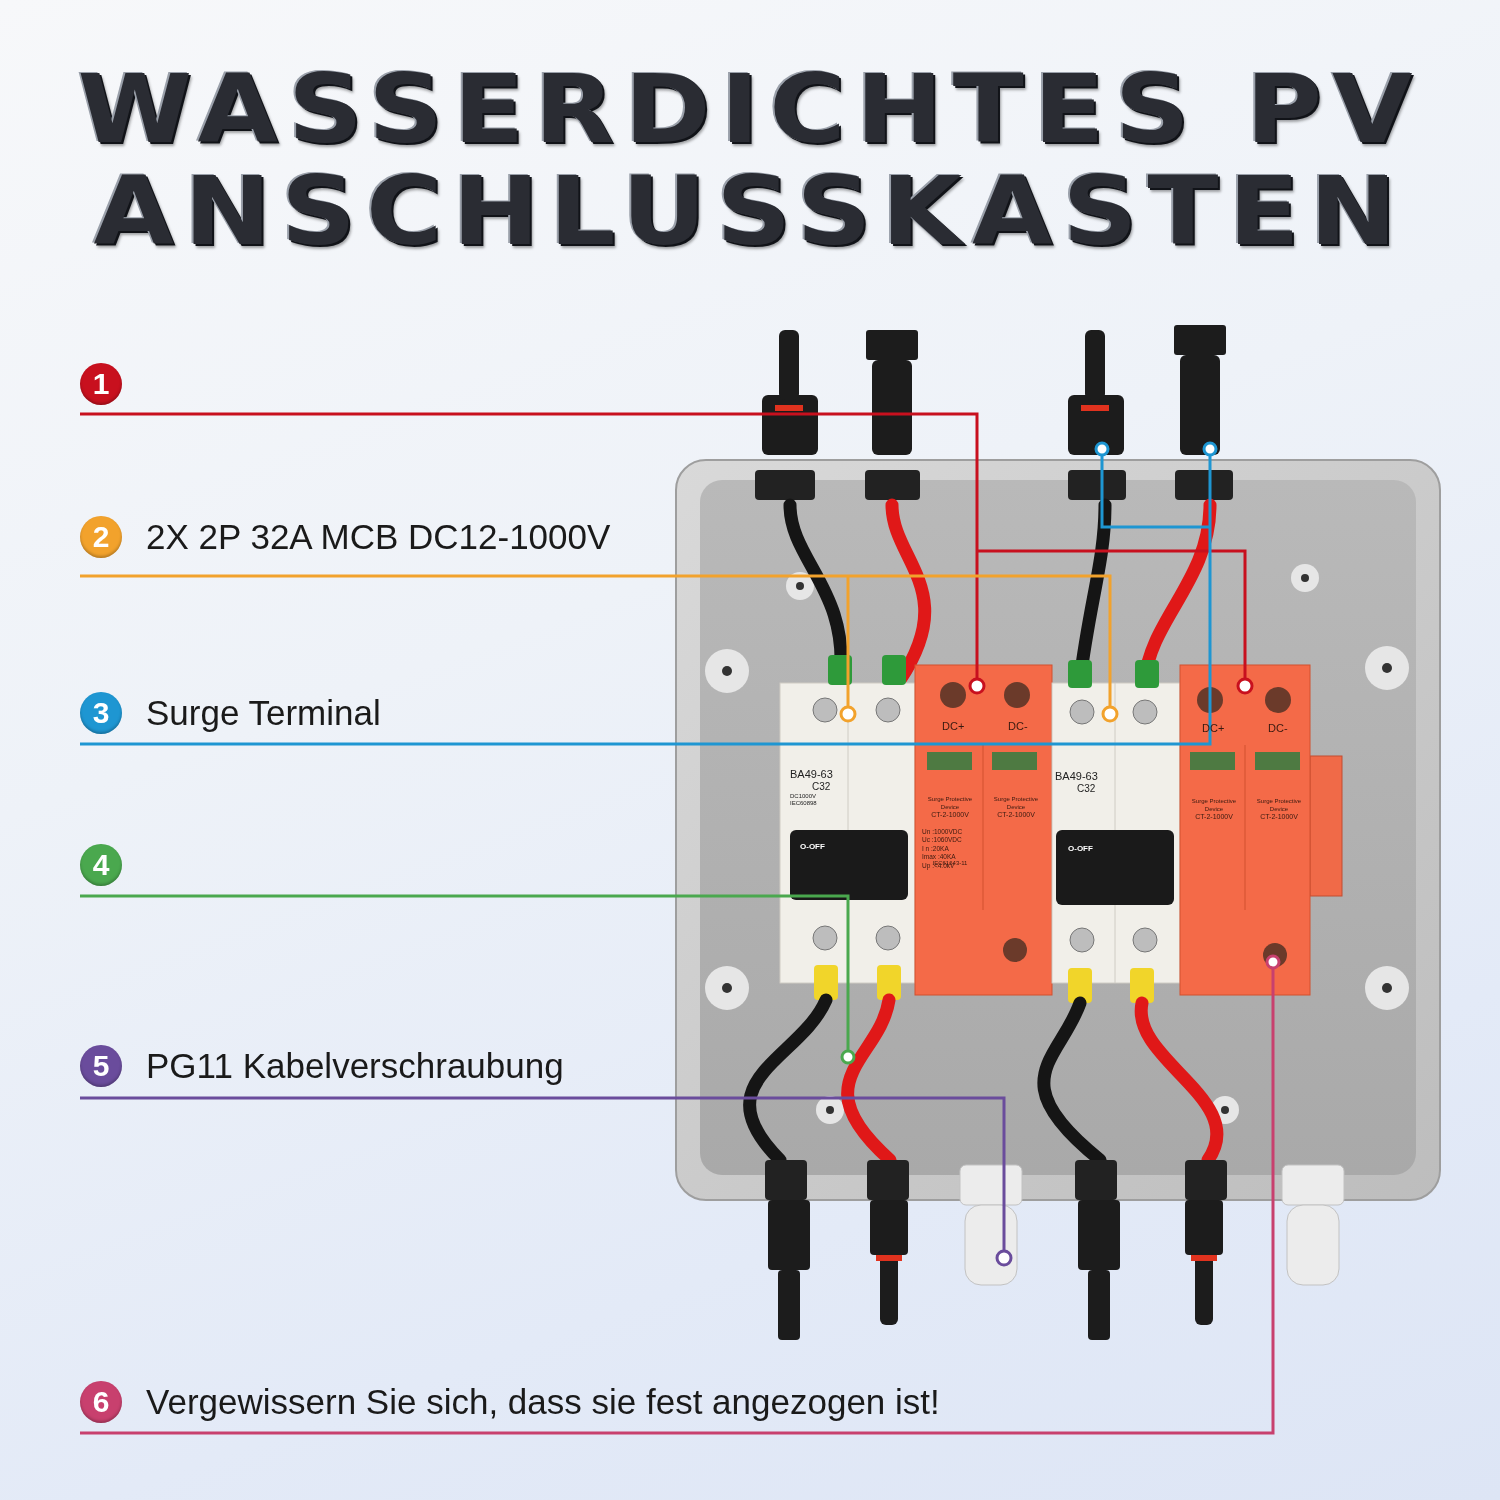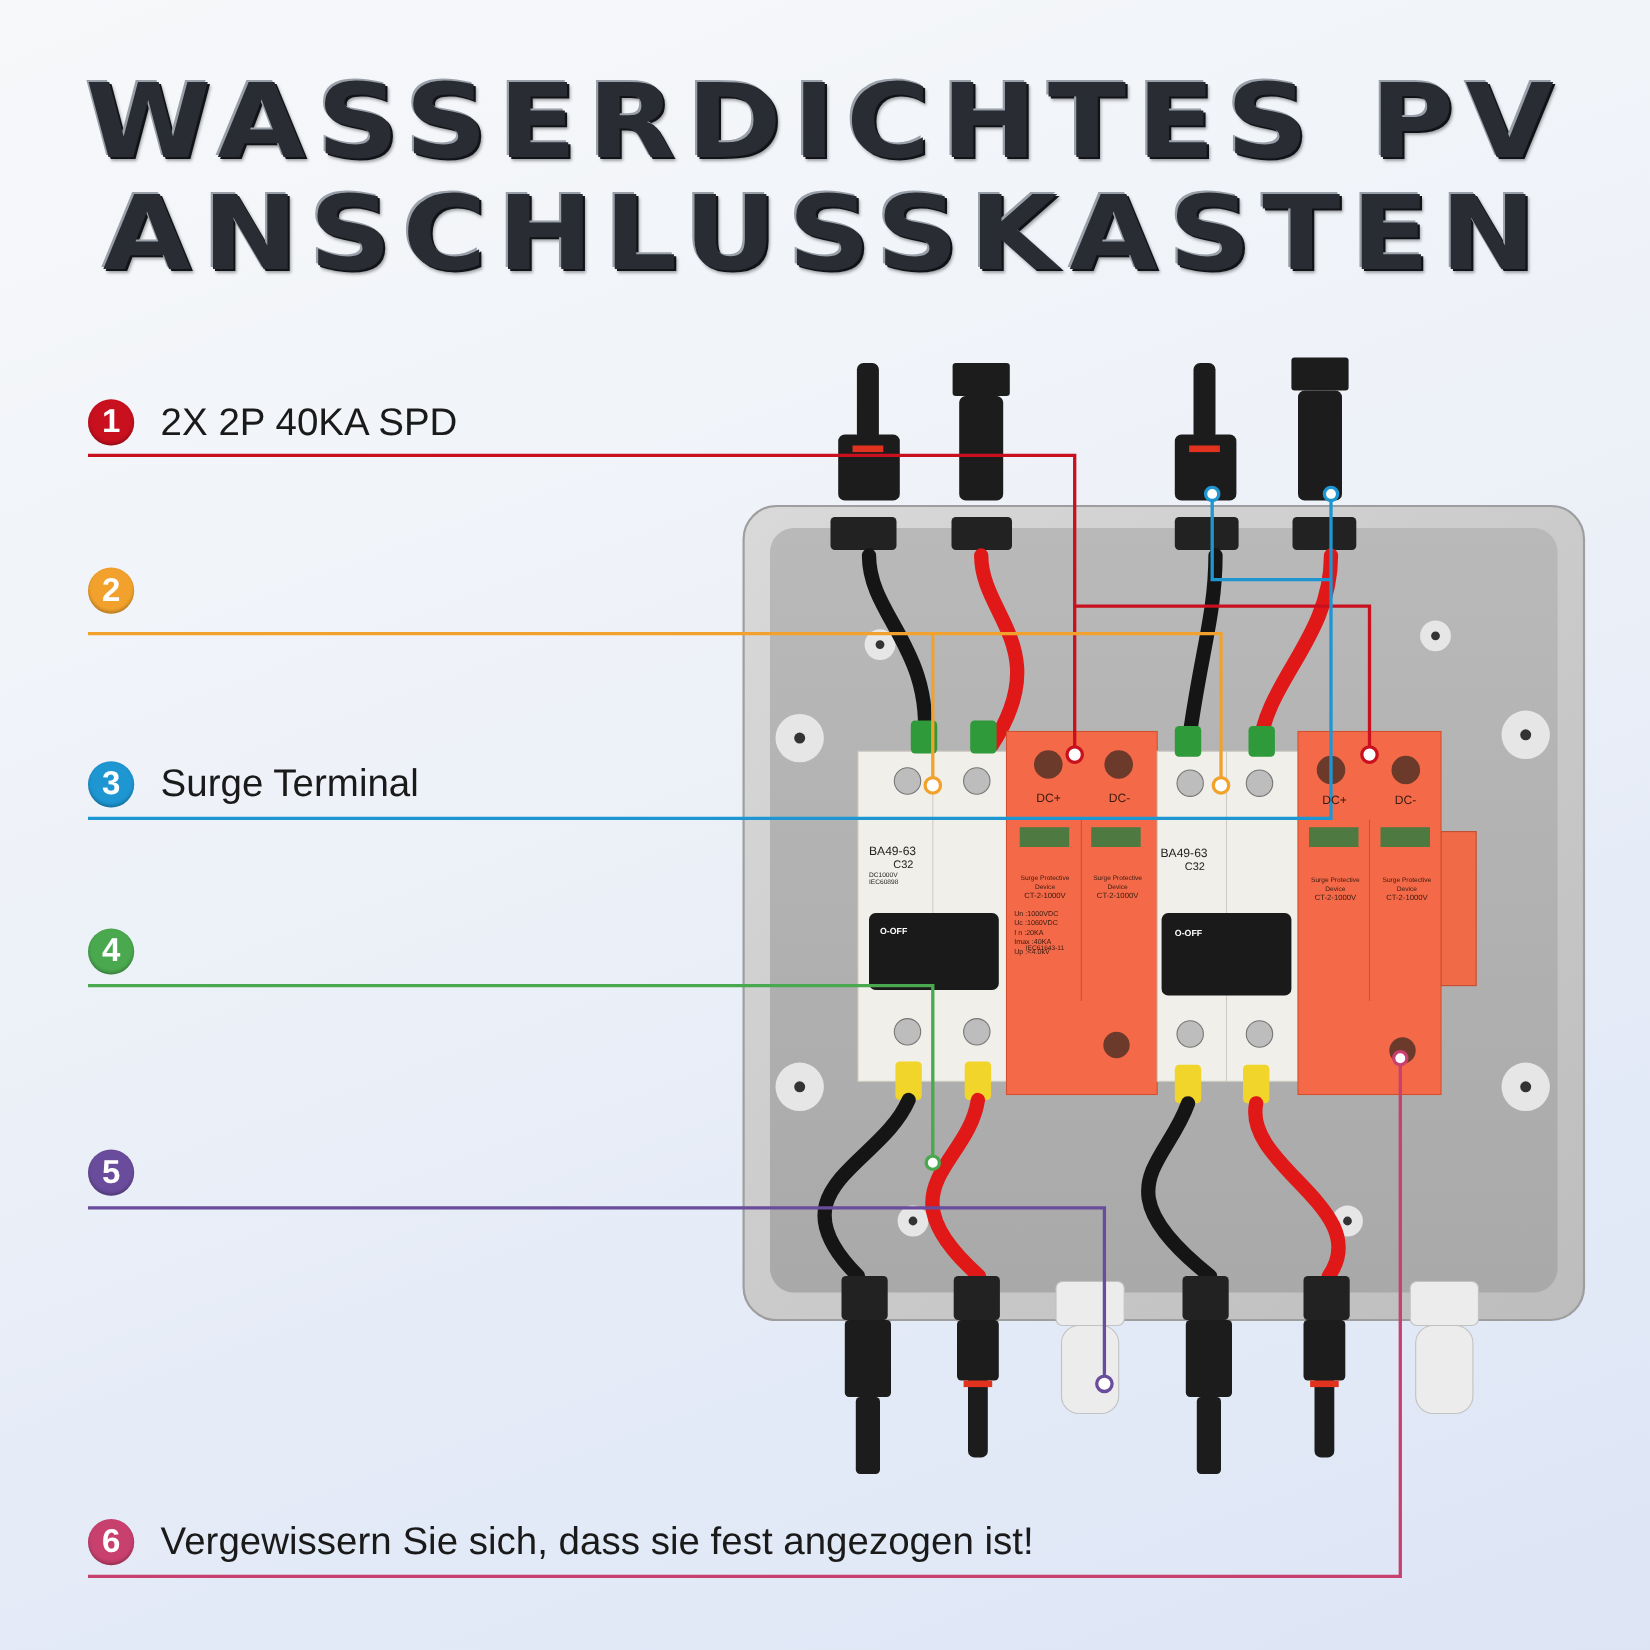--- a/index.html
+++ b/index.html
@@ -256,31 +256,32 @@
 <div style="position:absolute;left:922px;top:828px;font-size:6.5px;color:#3a1a10;line-height:1.3;">
   <div><span>Un</span> <span>:1000VDC</span></div>
   <div><span>Uc</span> <span>:1060VDC</span></div>
   <div><span>I n</span> <span>:20KA</span></div>
   <div><span>Imax</span> <span>:40KA</span></div>
   <div><span>Up</span> <span>:&lt;4.0kV</span></div>
 </div>
 
 <div class="callout" style="top:364px;">
   <div class="badge" style="background:#c8101e;">1</div>
-  <div class="label">2X 2P 40KA SPD</div>
 </div>
 <div class="callout" style="top:517px;">
   <div class="badge" style="background:#f2a22c;">2</div>
+  <div class="label">2X 2P 32A MCB DC12-1000V</div>
 </div>
 <div class="callout" style="top:693px;">
   <div class="badge" style="background:#1e96d2;">3</div>
   <div class="label">Surge Terminal</div>
 </div>
 <div class="callout" style="top:845px;">
   <div class="badge" style="background:#4aa84e;">4</div>
 </div>
 <div class="callout" style="top:1046px;">
   <div class="badge" style="background:#6a4c9c;">5</div>
+  <div class="label">PG11 Kabelverschraubung</div>
 </div>
 <div class="callout" style="top:1382px;">
   <div class="badge" style="background:#c8406e;">6</div>
   <div class="label">Vergewissern Sie sich, dass sie fest angezogen ist!</div>
 </div>
 
 </body></html>

